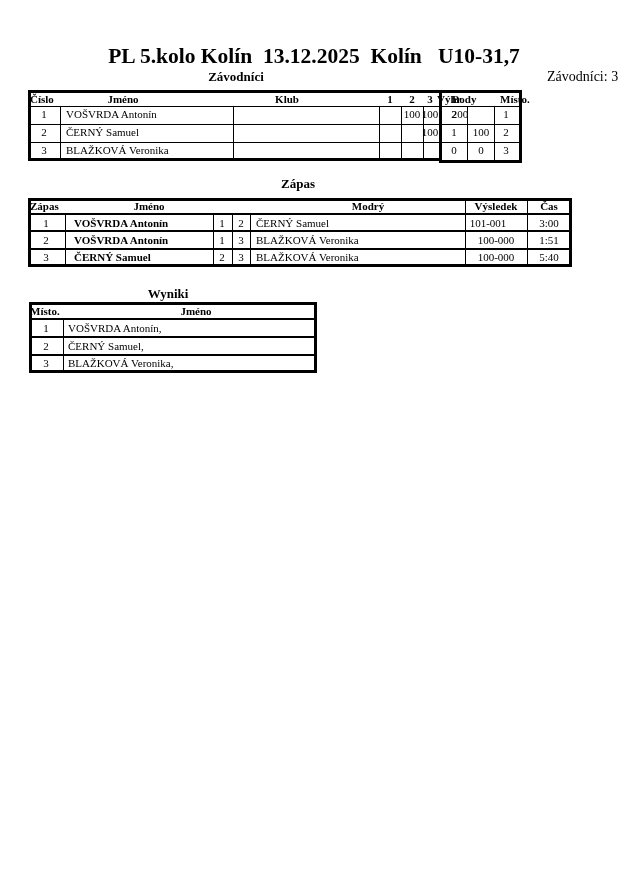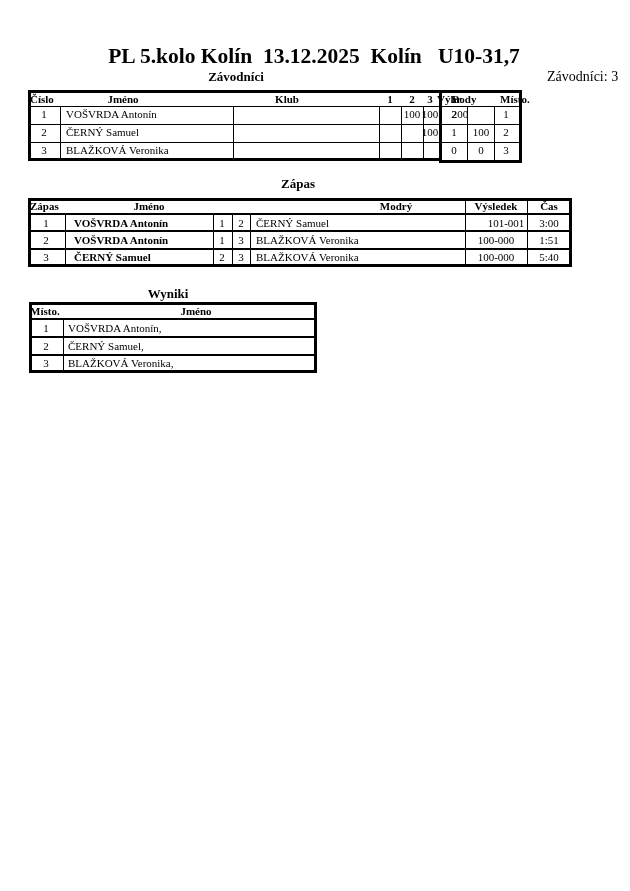--- a/index.html
+++ b/index.html
@@ -86,30 +86,30 @@
   <div class="ln" style="left:31px;top:248px;width:538px;height:2px;"></div>
   <div class="ln" style="left:65px;top:215px;width:1px;height:49px;"></div>
   <div class="ln" style="left:213px;top:215px;width:1px;height:49px;"></div>
   <div class="ln" style="left:232px;top:215px;width:1px;height:49px;"></div>
   <div class="ln" style="left:250px;top:215px;width:1px;height:49px;"></div>
   <div class="ln" style="left:465px;top:201px;width:1px;height:63px;"></div>
   <div class="ln" style="left:527px;top:201px;width:1px;height:63px;"></div>
 
   <div class="t b" style="left:30px;top:200px;">Zápas</div>
   <div class="t b c" style="left:149px;top:200px;">Jméno</div>
-  <div class="t b c" style="left:368px;top:200px;margin-left:28px;">Modrý</div>
+  <div class="t b c" style="left:368px;top:200px;">Modrý</div>
   <div class="t b c" style="left:496px;top:200px;">Výsledek</div>
   <div class="t b c" style="left:549px;top:200px;">Čas</div>
 
   <div class="t c" style="left:46px;top:217px;">1</div>
   <div class="t b" style="left:74px;top:217px;">VOŠVRDA Antonín</div>
   <div class="t c" style="left:222px;top:217px;">1</div>
   <div class="t c" style="left:241px;top:217px;">2</div>
   <div class="t" style="left:256px;top:217px;">ČERNÝ Samuel</div>
-  <div class="t c" style="left:506px;top:217px;">101-001</div>
+  <div class="t c" style="left:488px;top:217px;">101-001</div>
   <div class="t c" style="left:549px;top:217px;">3:00</div>
 
   <div class="t c" style="left:46px;top:234px;">2</div>
   <div class="t b" style="left:74px;top:234px;">VOŠVRDA Antonín</div>
   <div class="t c" style="left:222px;top:234px;">1</div>
   <div class="t c" style="left:241px;top:234px;">3</div>
   <div class="t" style="left:256px;top:234px;">BLAŽKOVÁ Veronika</div>
   <div class="t c" style="left:496px;top:234px;">100-000</div>
   <div class="t c" style="left:549px;top:234px;">1:51</div>
 

